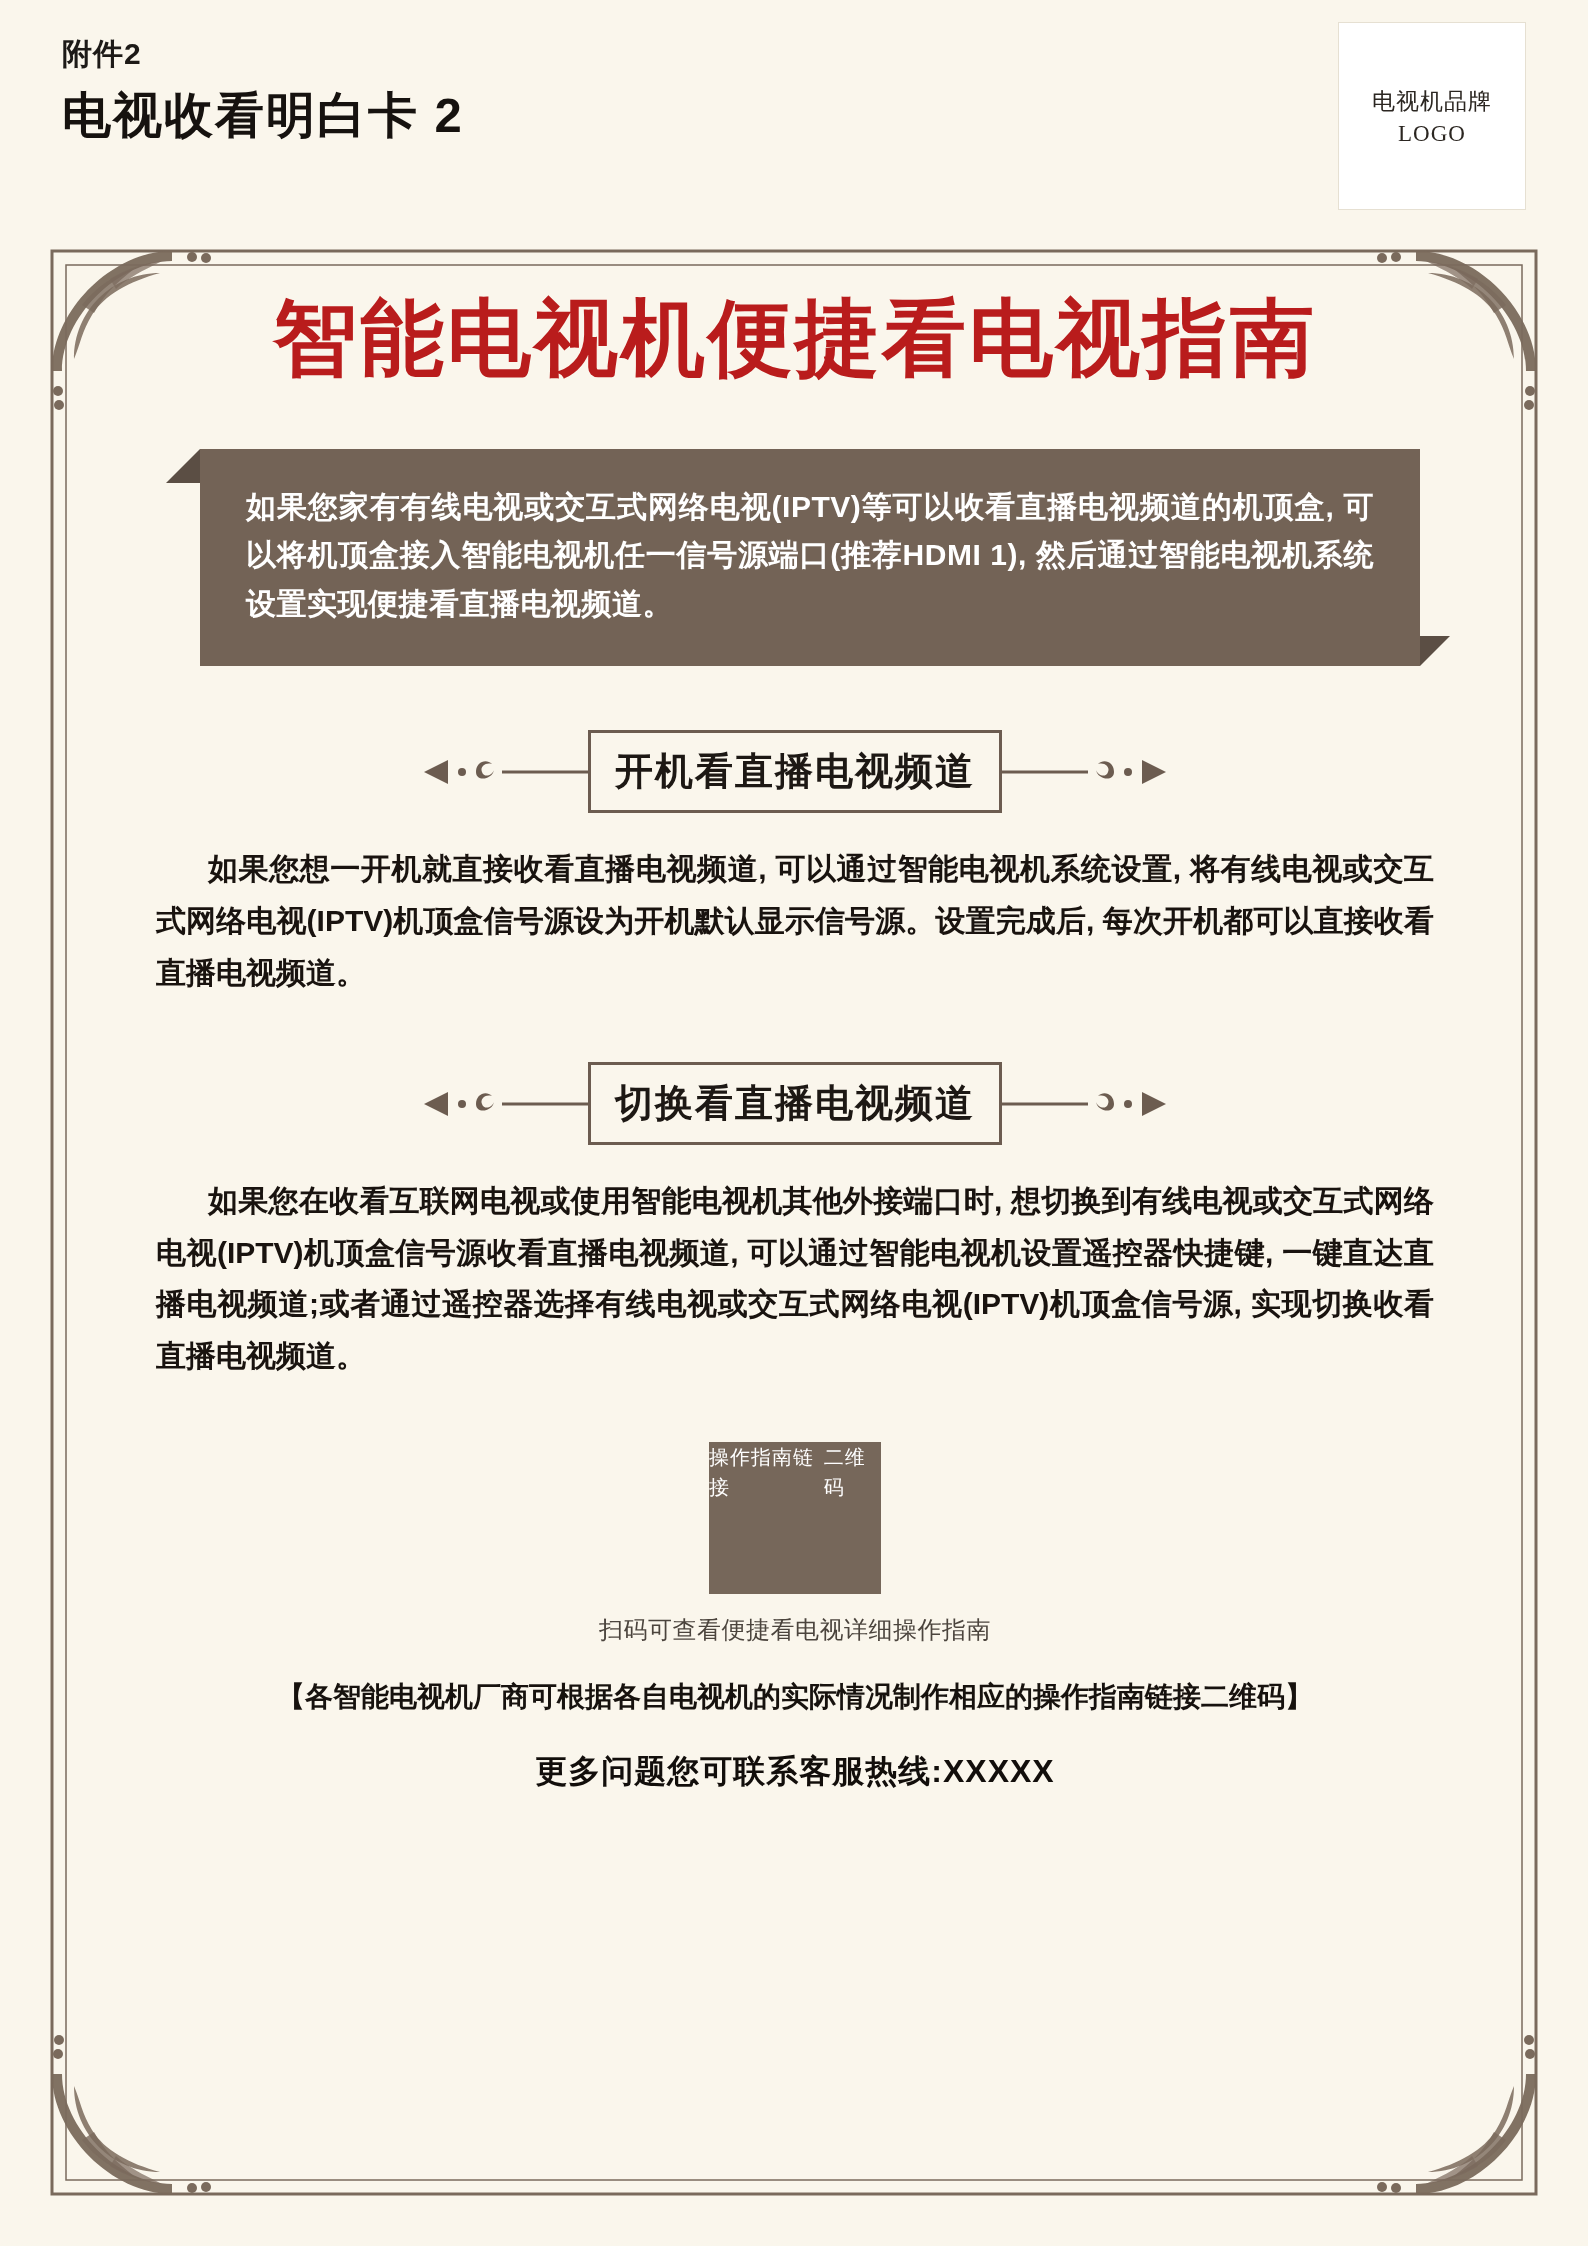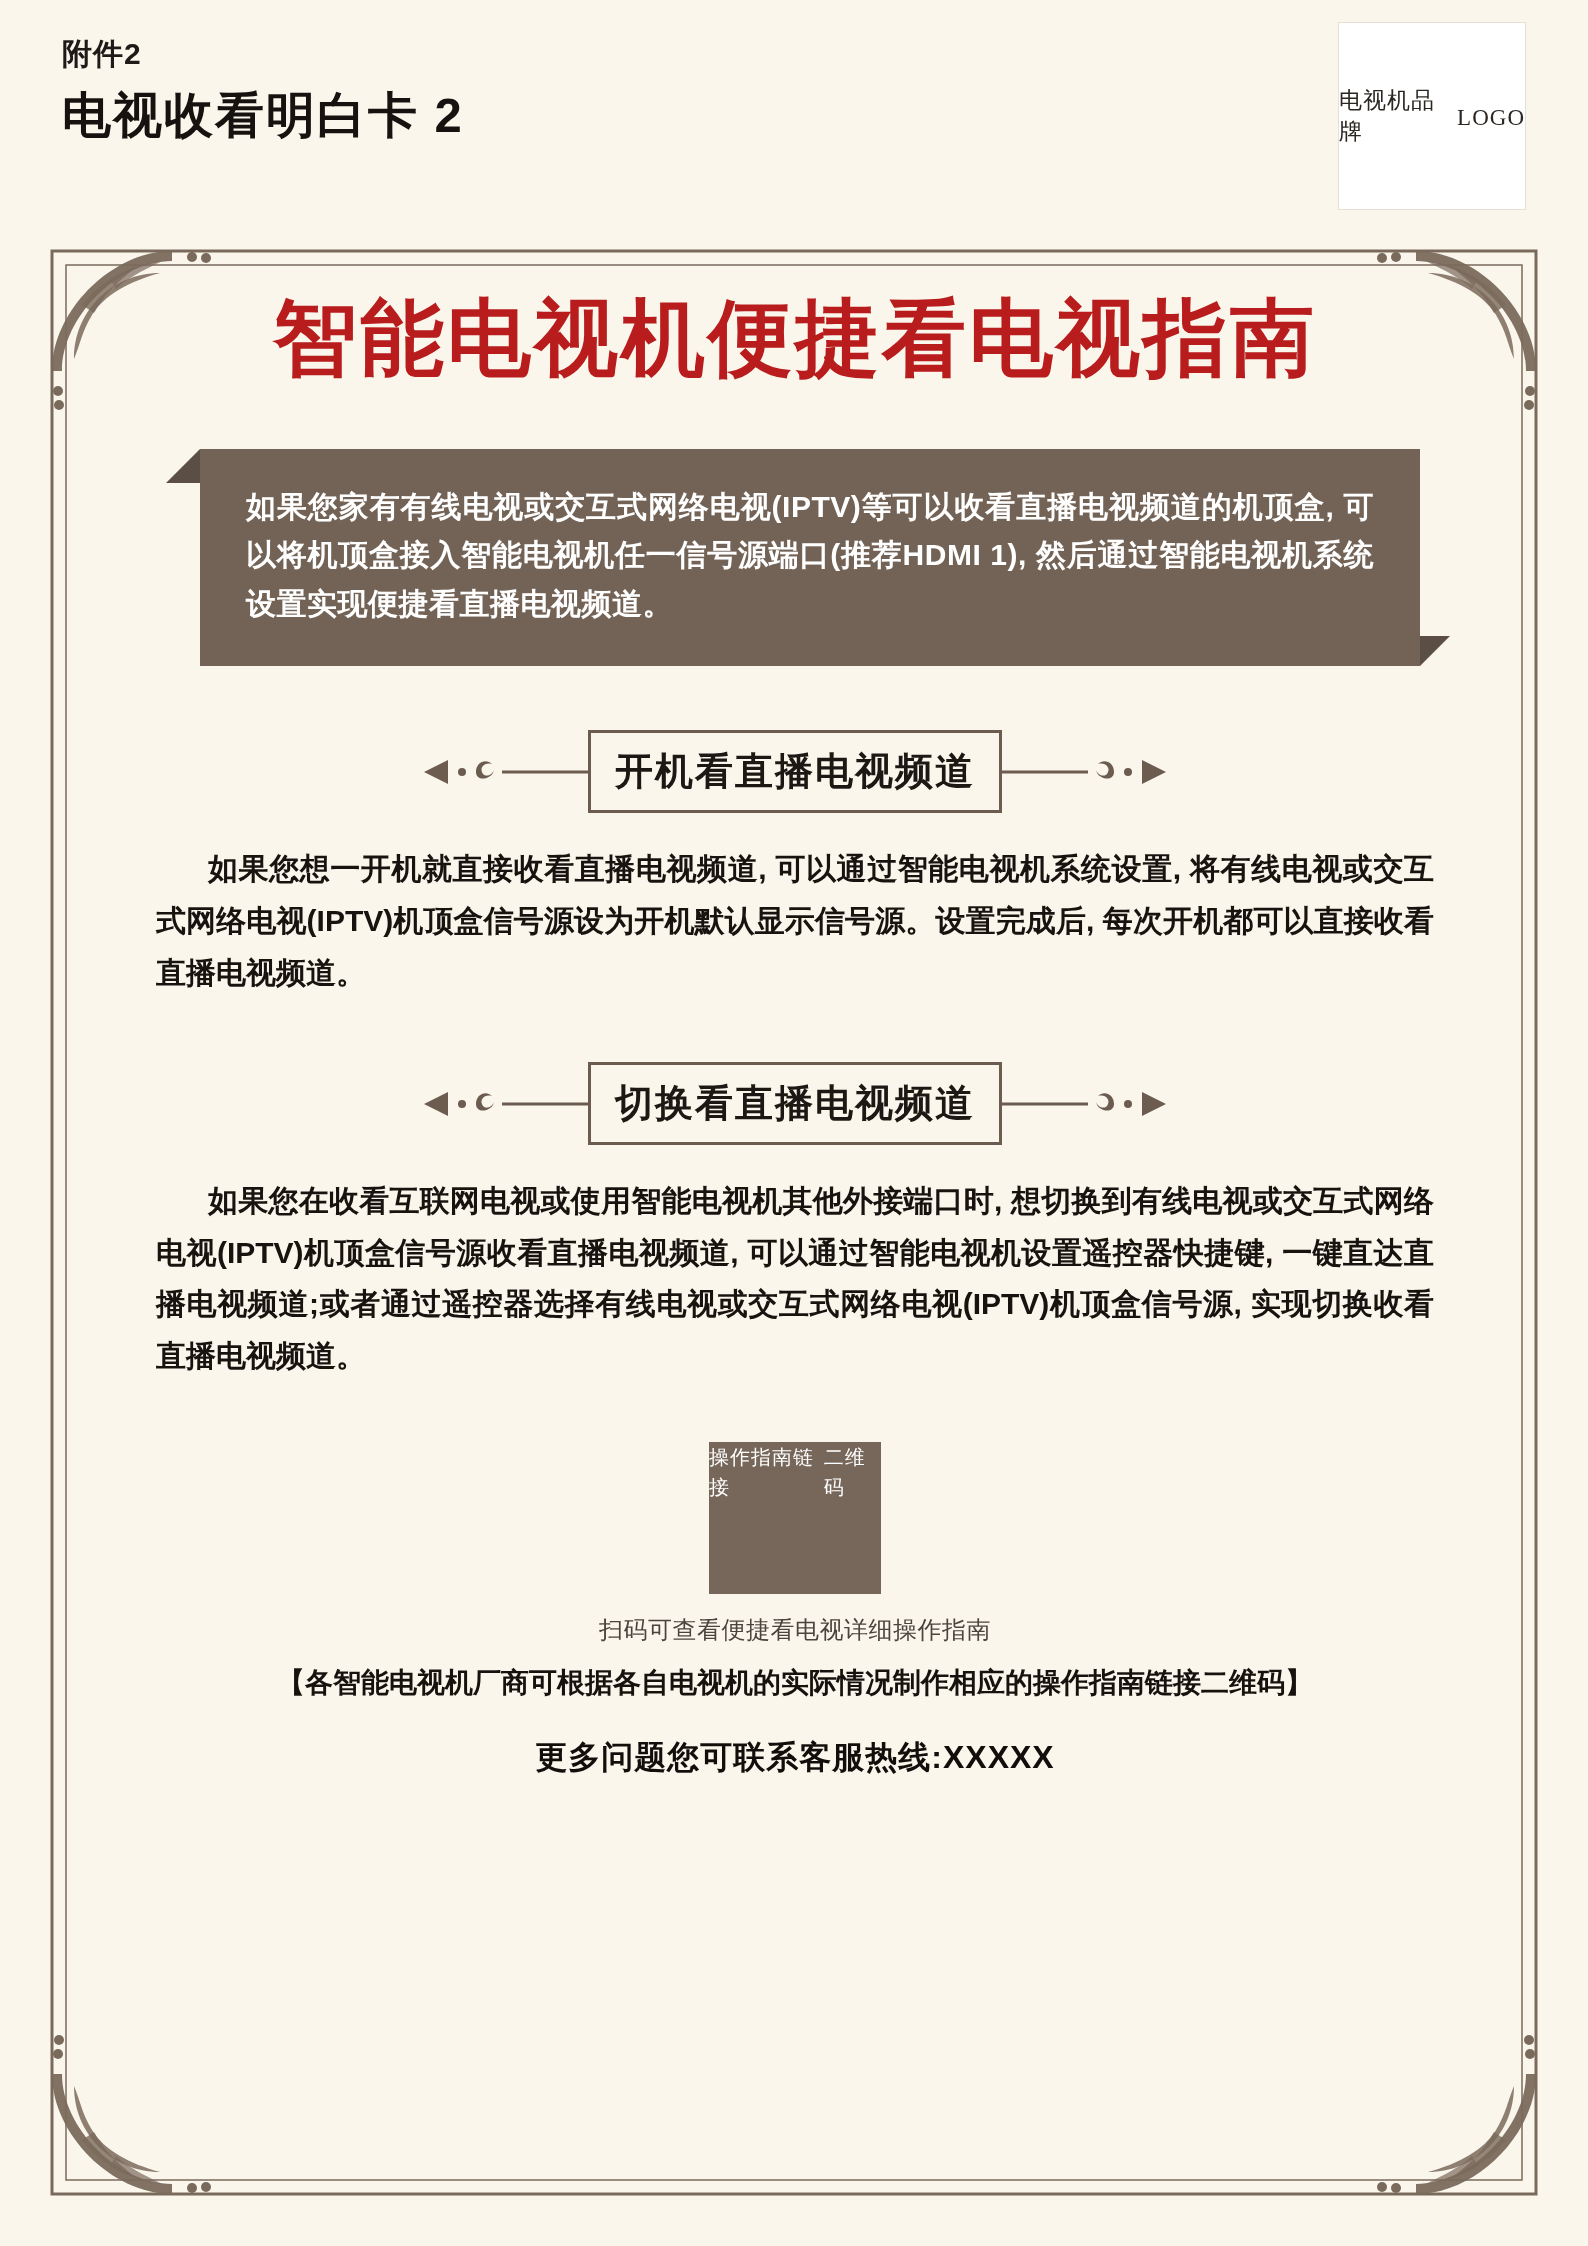--- a/index.html
+++ b/index.html
@@ -40,21 +40,21 @@
   }
   .logo-box {
     position: absolute;
     top: -12px;
     right: 0;
     width: 186px;
     height: 186px;
     background: #ffffff;
     border: 1px solid #e6e0d2;
     display: flex;
-    flex-direction: row;
+    flex-direction: column;
     align-items: center;
     justify-content: center;
     color: #2b2621;
   }
   .logo-box .l1 { font-size: 23px; letter-spacing: 1px; }
   .logo-box .l2 { font-size: 23px; letter-spacing: 1px; margin-top: 4px; font-family: "Liberation Serif", serif;}
 
   
   .frame {
     position: absolute;
@@ -182,21 +182,21 @@
   .qr-caption {
     margin-top: 20px;
     font-size: 24px;
     color: #4b443d;
     letter-spacing: 0.5px;
   }
   .footer-note {
     text-align: center;
     font-size: 28px;
     font-weight: 700;
-    margin-top: 18px;
+    margin-top: 32px;
     color: #17120e;
   }
   .hotline {
     text-align: center;
     font-size: 32px;
     font-weight: 800;
     margin-top: 34px;
     letter-spacing: 1px;
     color: #120e0b;
   }

